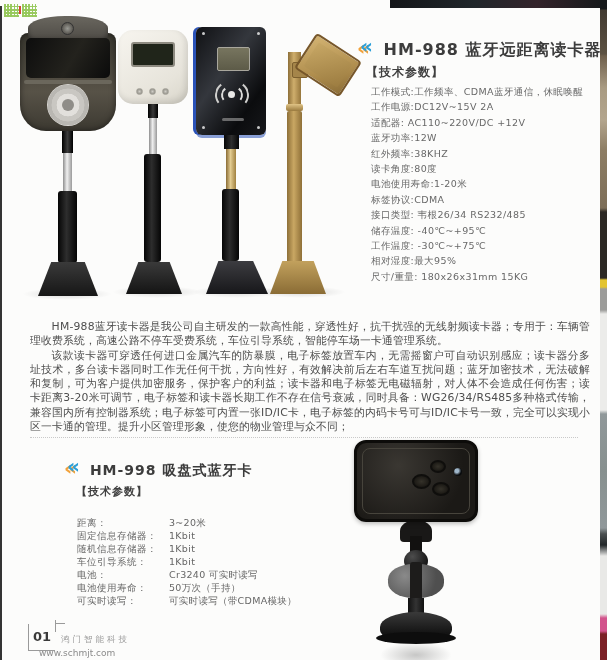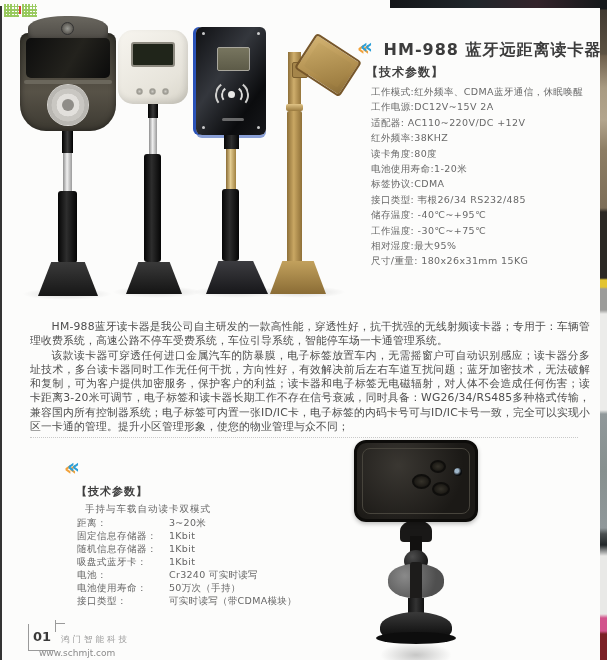--- a/index.html
+++ b/index.html
@@ -238,53 +238,54 @@
       <div class="d4-base"></div>
     </div>
   </div>
 
   <div class="h-988">
     <span class="chev"><i class="c-or">«</i><i class="c-bl">«</i></span>
     <span>HM-988 蓝牙远距离读卡器</span>
   </div>
   <div class="sec-label sec-988">【技术参数】</div>
   <div class="specs-988">
-      <div class="spec-line">工作模式:红外频率、CDMA蓝牙通信，休眠唤醒</div>
+      <div class="spec-line">工作模式:工作频率、CDMA蓝牙通信，休眠唤醒</div>
       <div class="spec-line">工作电源:DC12V~15V   2A</div>
       <div class="spec-line">适配器: AC110~220V/DC +12V</div>
+      <div class="spec-line">蓝牙功率:12W</div>
       <div class="spec-line">红外频率:38KHZ</div>
       <div class="spec-line">读卡角度:80度</div>
       <div class="spec-line">电池使用寿命:1-20米</div>
       <div class="spec-line">标签协议:CDMA</div>
       <div class="spec-line">接口类型: 韦根26/34  RS232/485</div>
       <div class="spec-line">储存温度: -40℃~+95℃</div>
       <div class="spec-line">工作温度: -30℃~+75℃</div>
       <div class="spec-line">相对湿度:最大95%</div>
       <div class="spec-line">尺寸/重量: 180x26x31mm  15KG</div>
     </div>
 
   <div class="desc">
     <p>HM-988蓝牙读卡器是我公司自主研发的一款高性能，穿透性好，抗干扰强的无线射频读卡器；专用于：车辆管理收费系统，高速公路不停车受费系统，车位引导系统，智能停车场一卡通管理系统。</p>
     <p>该款读卡器可穿透任何进口金属汽车的防暴膜，电子标签放置车内，无需摇窗户可自动识别感应；读卡器分多址技术，多台读卡器同时工作无任何干扰，方向性好，有效解决前后左右车道互扰问题；蓝牙加密技术，无法破解和复制，可为客户提供加密服务，保护客户的利益；读卡器和电子标签无电磁辐射，对人体不会造成任何伤害；读卡距离3-20米可调节，电子标签和读卡器长期工作不存在信号衰减，同时具备：WG26/34/RS485多种格式传输，兼容国内所有控制器系统；电子标签可内置一张ID/IC卡，电子标签的内码卡号可与ID/IC卡号一致，完全可以实现小区一卡通的管理。提升小区管理形象，使您的物业管理与众不同；</p>
   </div>
   <div class="dotted-sep"></div>
 
   <div class="h-998">
     <span class="chev"><i class="c-or">«</i><i class="c-bl">«</i></span>
+    <span>HM-998 吸盘式蓝牙卡</span>
   </div>
   <div class="sec-label sec-998">【技术参数】</div>
-  <div class="mode-line">手持与车载自动读卡双模式</div>
   <div class="specs-998">
       <div class="spec-row"><span class="spec-label">距离：</span><span class="spec-value">3~20米</span></div>
       <div class="spec-row"><span class="spec-label">固定信息存储器：</span><span class="spec-value">1Kbit</span></div>
       <div class="spec-row"><span class="spec-label">随机信息存储器：</span><span class="spec-value">1Kbit</span></div>
-      <div class="spec-row"><span class="spec-label">吸盘式蓝牙卡：</span><span class="spec-value">1Kbit</span></div>
+      <div class="spec-row"><span class="spec-label">车位引导系统：</span><span class="spec-value">1Kbit</span></div>
       <div class="spec-row"><span class="spec-label">电池：</span><span class="spec-value">Cr3240 可实时读写</span></div>
       <div class="spec-row"><span class="spec-label">电池使用寿命：</span><span class="spec-value">50万次（手持）</span></div>
-      <div class="spec-row"><span class="spec-label">接口类型：</span><span class="spec-value">可实时读写（带CDMA模块）</span></div>
+      <div class="spec-row"><span class="spec-label">可实时读写：</span><span class="spec-value">可实时读写（带CDMA模块）</span></div>
     </div>
 
   <div class="photo2">
     <div class="p2-arm"></div>
     <div class="p2-neck"></div>
     <div class="p2-card"></div>
     <div class="p2-btn pb1"></div>
     <div class="p2-btn pb2"></div>
     <div class="p2-btn pb3"></div>
     <div class="p2-lens"></div>

